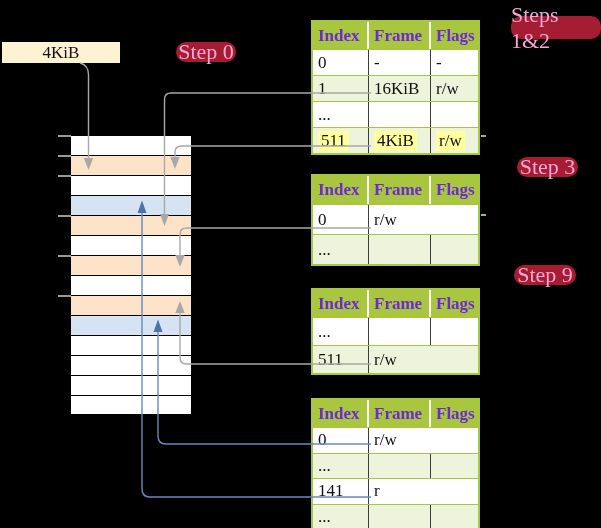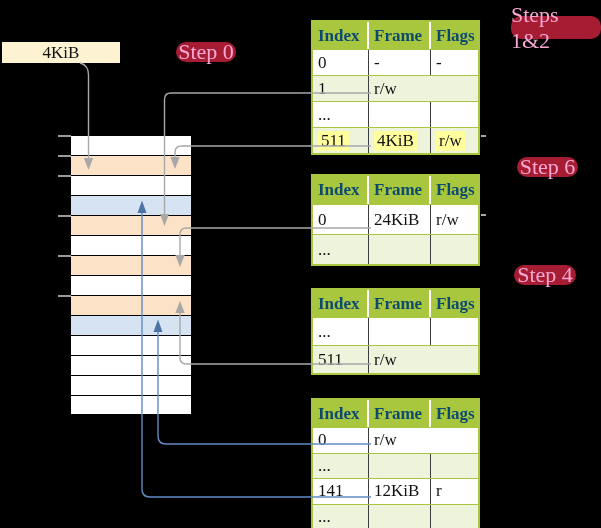--- a/index.html
+++ b/index.html
@@ -27,21 +27,21 @@
   .mem{position:absolute;left:71px;top:136px;width:120px;height:279px;}
   .mrow{position:absolute;left:0;width:120px;height:18.5px;background:#fff;}
   .mrow.peach{background:#fce3c8;}
   .mrow.blue{background:#d5e3f3;}
   .tick{position:absolute;left:58px;width:13px;height:2px;background:#9a9a9a;}
   
   .ptable{
     position:absolute;left:311px;width:169px;
     border:2px solid #a9c73e;background:#fff;box-sizing:border-box;
   }
-  .thead{display:flex;background:#a9c73e;color:#0c4a6e;font-weight:bold;font-size:17px;height:27px;}
+  .thead{display:flex;background:#a9c73e;color:#6d28d9;font-weight:bold;font-size:17px;height:27px;}
   .trow{display:flex;font-size:17px;color:#111;border-top:1.5px solid #a9c73e;box-sizing:border-box;}
   .trow.shaded{background:#eef3db;}
   .cell{display:flex;align-items:center;padding-left:5px;box-sizing:border-box;overflow:hidden;}
   .c0{width:56px;}
   .c1{width:62px;}
   .c2{flex:1;text-align:right;}
   .thead .c0,.thead .c1{border-right:2px solid #fff;}
   .trow .c0,.trow .c1{border-right:1px solid #3c3c3c;}
   .hl span{background:#ffff9e;padding:0 3px;}
   #t1 .trow{height:26px;}
@@ -61,24 +61,24 @@
     <span>4KiB</span>
   </div>
 
   <div class="badge b0">
       <span>Step 0</span>
     </div>
   <div class="badge b12">
       <span>Steps 1&amp;2</span>
     </div>
   <div class="badge b3">
-      <span>Step 6</span>
+      <span>Step 3</span>
     </div>
   <div class="badge b4">
-      <span>Step 4</span>
+      <span>Step 9</span>
     </div>
 
   <div class="mem">
     <div class="mrow" style="top:0px"></div>
     <div class="mrow peach" style="top:20px"></div>
     <div class="mrow" style="top:40px"></div>
     <div class="mrow blue" style="top:60px"></div>
     <div class="mrow peach" style="top:80px"></div>
     <div class="mrow" style="top:100px"></div>
     <div class="mrow peach" style="top:120px"></div>
@@ -118,20 +118,23 @@
           <span>-</span>
         </div>
       <div class="cell c2">
           <span>-</span>
         </div>
     </div>
     <div class="trow shaded">
       <div class="cell c0">
           <span>1</span>
         </div>
+      <div class="cell c1">
+          <span>16KiB</span>
+        </div>
       <div class="cell c2">
           <span>r/w</span>
         </div>
     </div>
     <div class="trow">
       <div class="cell c0">
           <span>...</span>
         </div>
       <div class="cell c1">
           <span></span>
@@ -162,23 +165,20 @@
           <span>Frame</span>
         </div>
       <div class="cell c2">
           <span>Flags</span>
         </div>
     </div>
     <div class="trow">
       <div class="cell c0">
           <span>0</span>
         </div>
-      <div class="cell c1">
-          <span>24KiB</span>
-        </div>
       <div class="cell c2">
           <span>r/w</span>
         </div>
     </div>
     <div class="trow shaded">
       <div class="cell c0">
           <span>...</span>
         </div>
       <div class="cell c1">
           <span></span>
@@ -249,23 +249,20 @@
       <div class="cell c1">
           <span></span>
         </div>
       <div class="cell c2">
           <span></span>
         </div>
     </div>
     <div class="trow">
       <div class="cell c0">
           <span>141</span>
-        </div>
-      <div class="cell c1">
-          <span>12KiB</span>
         </div>
       <div class="cell c2">
           <span>r</span>
         </div>
     </div>
     <div class="trow shaded">
       <div class="cell c0">
           <span>...</span>
         </div>
       <div class="cell c1">

